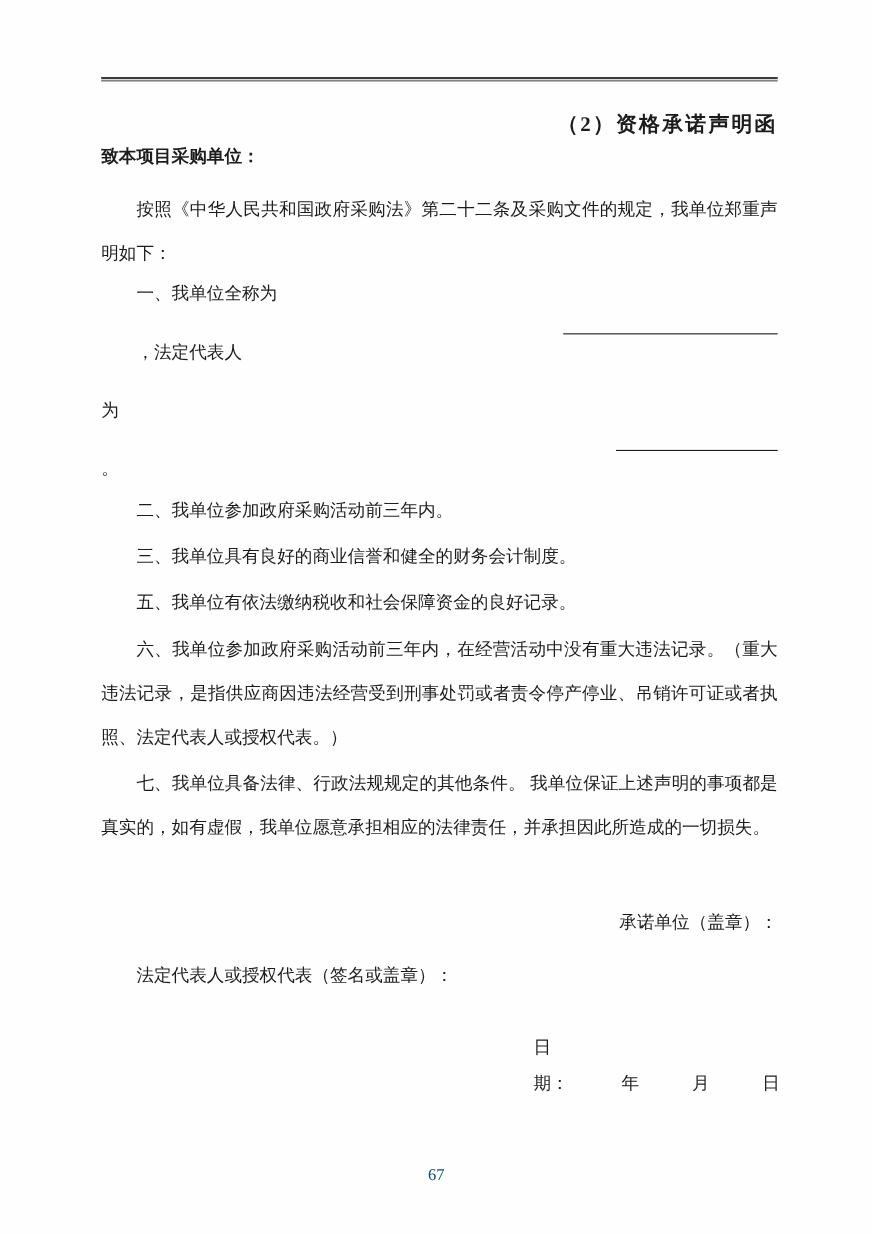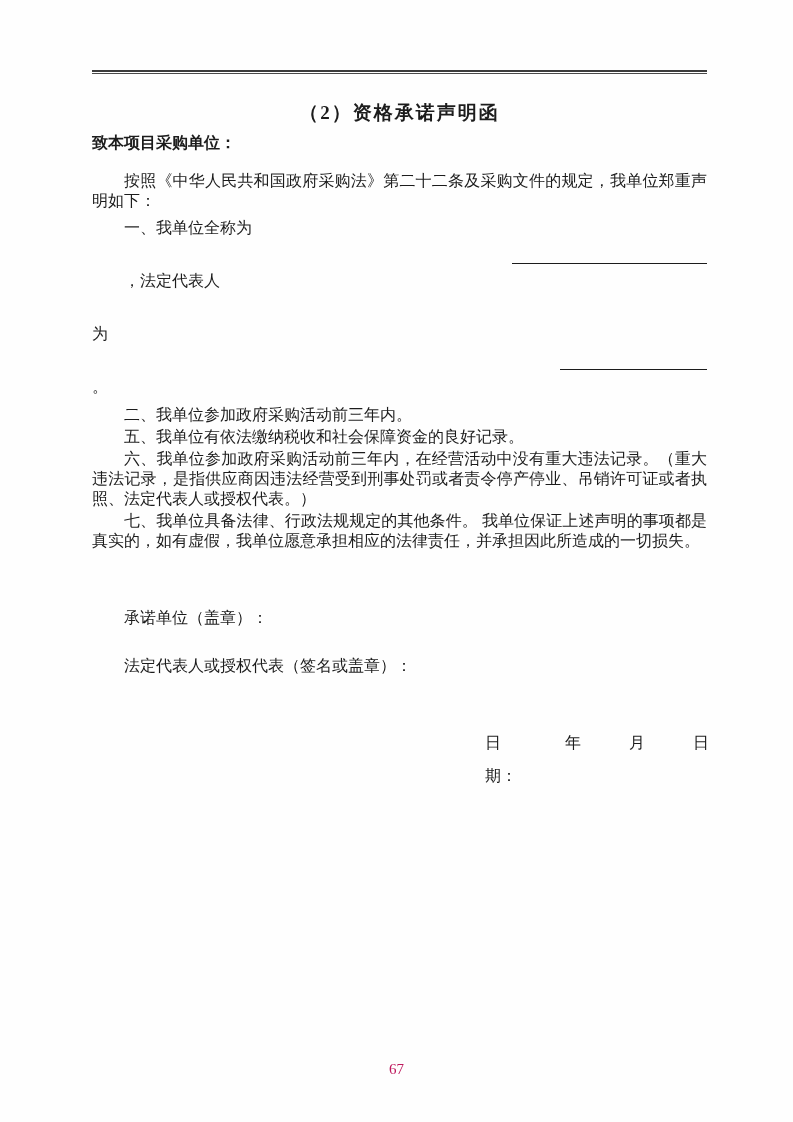--- a/index.html
+++ b/index.html
@@ -22,31 +22,31 @@
     top: 0;
   }
   .header-rule {
     margin-top: 70px;
     height: 4px;
     border-top: 2px solid #3c3c3c;
     border-bottom: 1px solid #4a4a4a;
   }
   .doc-title {
     margin-top: 26px;
-    text-align: center;
+    text-align: right;
     font-size: 19px;
     font-weight: bold;
     letter-spacing: 2px;
   }
   .salutation {
     font-weight: bold;
     line-height: 33px;
   }
   p.body-par {
-    line-height: 20px;
+    line-height: 40px;
     text-align: justify;
     text-indent: 2em;
     margin-top: 2px;
   }
   p.intro { margin-top: 12px; }
   .clause1-line {
     line-height: 33px;
     white-space: nowrap;
     display: flex;
     align-items: baseline;
@@ -62,40 +62,40 @@
   }
   .bl-grow { flex: 1 1 auto; }
   .w195 { width: 195px; }
   .w45  { width: 45px; }
   .w178 { width: 178px; }
   .w147 { width: 147px; }
   .sig-line {
     line-height: 33px;
     padding-left: 2em;
   }
-  .sig-unit { margin-top: 50px; }
+  .sig-unit { margin-top: 50px; text-align: right; }
   .sig-rep  { margin-top: 15px; }
   .date-line {
-    margin-top: 44px;
+    margin-top: 32px;
     line-height: 33px;
     display: flex;
-    align-items: flex-start;
+    align-items: flex-end;
     padding-left: 393px;
     gap: 24px;
   }
   .date-line .gap { display: inline-block; width: 36px; }
   .date-line .gap-first { width: 30px; }
   .page-number {
     position: absolute;
     bottom: 44px;
     left: 0;
     width: 100%;
     text-align: center;
     font-size: 15px;
-    color: #be185d;
+    color: #0c4a6e;
   }
 </style>
 </head>
 <body>
 
 <div class="page">
   <div class="content">
 
     <div class="header-rule"></div>
 
@@ -111,20 +111,21 @@
       <span>，法定代表人</span>
       <span class="blank bl-grow"></span>
     </div>
     <div class="clause1-line">
       <span>为</span>
       <span class="blank w147"></span>
       <span>。</span>
     </div>
 
     <p class="body-par">二、我单位参加政府采购活动前三年内。</p>
+    <p class="body-par">三、我单位具有良好的商业信誉和健全的财务会计制度。</p>
     <p class="body-par">五、我单位有依法缴纳税收和社会保障资金的良好记录。</p>
     <p class="body-par">六、我单位参加政府采购活动前三年内，在经营活动中没有重大违法记录。（重大违法记录，是指供应商因违法经营受到刑事处罚或者责令停产停业、吊销许可证或者执照、法定代表人或授权代表。）</p>
     <p class="body-par">七、我单位具备法律、行政法规规定的其他条件。 我单位保证上述声明的事项都是真实的，如有虚假，我单位愿意承担相应的法律责任，并承担因此所造成的一切损失。</p>
 
     <div class="sig-line sig-unit">承诺单位（盖章）：</div>
 
     <div class="sig-line sig-rep">法定代表人或授权代表（签名或盖章）：</div>
 
     <div class="date-line">
       <span>日期：</span>

